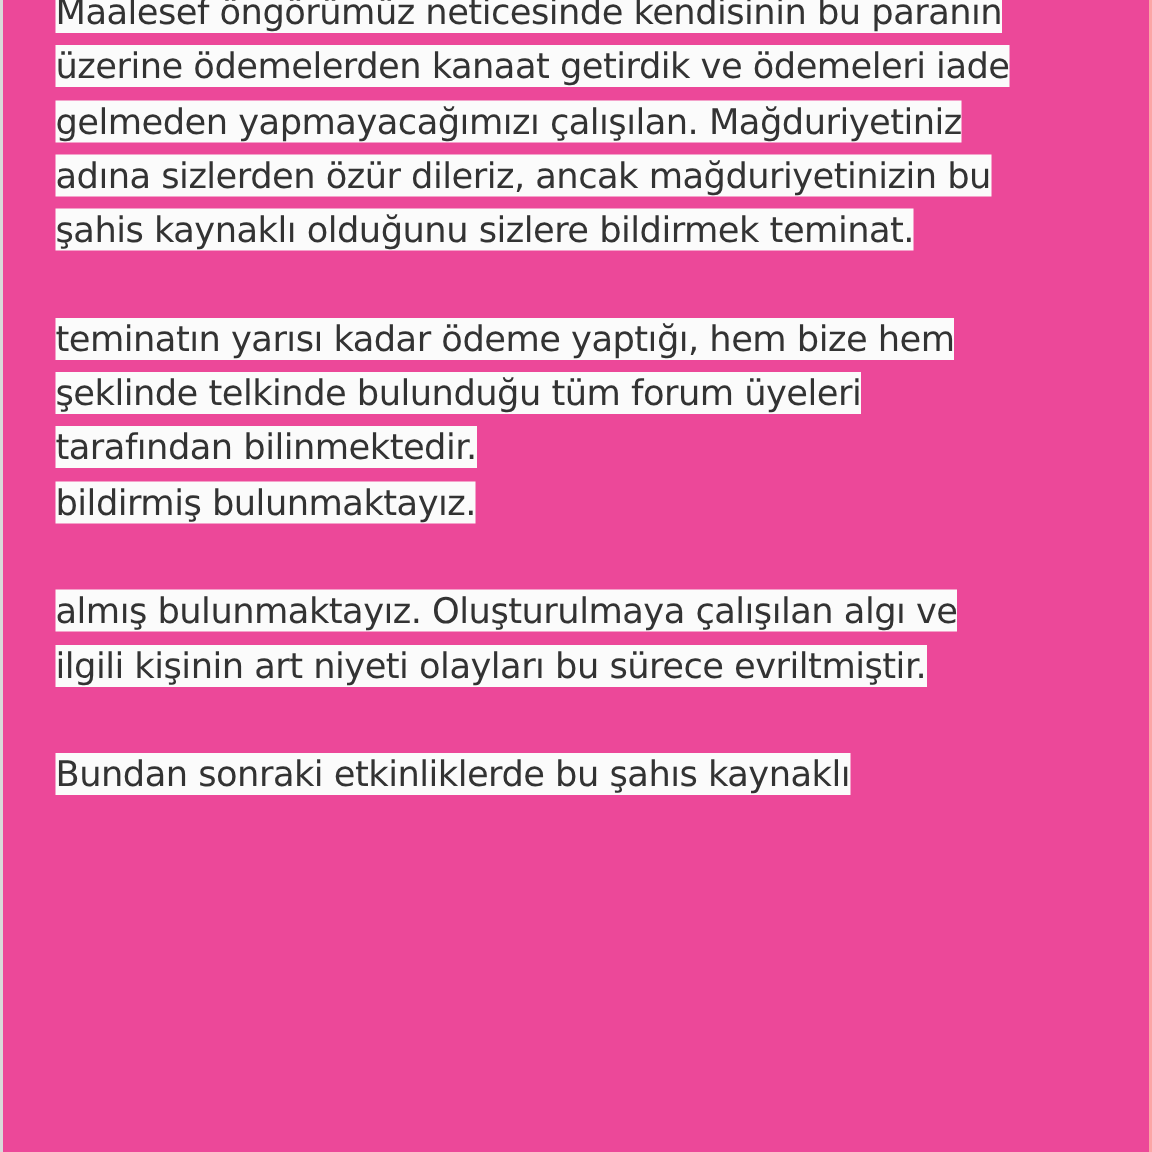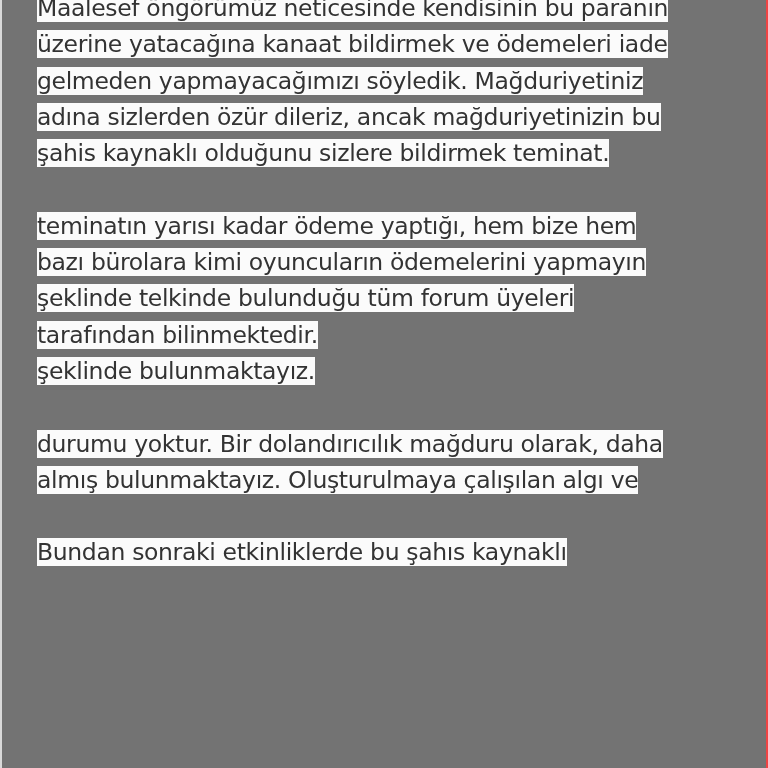--- a/index.html
+++ b/index.html
@@ -5,22 +5,22 @@
   html, body { margin: 0; padding: 0; }
   body {
     width: 768px; height: 768px; overflow: hidden;
     background: #ffffff;
     position: relative;
   }
   .frame {
     position: absolute; left: 0; top: 0; width: 768px; height: 768px;
     box-sizing: border-box;
     border-left: 2px solid #d9d9d9;
-    border-right: 2px solid #ef4444;
-    background: #737373;
+    border-right: 2px solid #fca5a5;
+    background: #ec4899;
   }
   .content {
     position: absolute; left: 35px; top: -10px; width: 720px;
     font-family: "DejaVu Sans", sans-serif;
     font-size: 23.5px;
     line-height: 36.3px;
     color: #333333;
     letter-spacing: -0.35px;
   }
   .para { margin: 0; }
@@ -32,39 +32,38 @@
   .gap { height: 36.3px; }
 </style>
 </head>
 <body>
 
 <div class="frame">
   <div class="content">
 
     <p class="para">
       <span class="line"><span>Maalesef öngörümüz neticesinde kendisinin bu paranın</span></span>
-      <span class="line"><span>üzerine yatacağına kanaat bildirmek ve ödemeleri iade</span></span>
-      <span class="line"><span>gelmeden yapmayacağımızı söyledik. Mağduriyetiniz</span></span>
+      <span class="line"><span>üzerine ödemelerden kanaat getirdik ve ödemeleri iade</span></span>
+      <span class="line"><span>gelmeden yapmayacağımızı çalışılan. Mağduriyetiniz</span></span>
       <span class="line"><span>adına sizlerden özür dileriz, ancak mağduriyetinizin bu</span></span>
       <span class="line"><span>şahis kaynaklı olduğunu sizlere bildirmek teminat.</span></span>
     </p>
     <div class="gap"></div>
 
     <p class="para">
       <span class="line"><span>teminatın yarısı kadar ödeme yaptığı, hem bize hem</span></span>
-      <span class="line"><span>bazı bürolara kimi oyuncuların ödemelerini yapmayın</span></span>
       <span class="line"><span>şeklinde telkinde bulunduğu tüm forum üyeleri</span></span>
       <span class="line"><span>tarafından bilinmektedir.</span></span>
-      <span class="line"><span>şeklinde bulunmaktayız.</span></span>
+      <span class="line"><span>bildirmiş bulunmaktayız.</span></span>
     </p>
     <div class="gap"></div>
 
     <p class="para">
-      <span class="line"><span>durumu yoktur. Bir dolandırıcılık mağduru olarak, daha</span></span>
       <span class="line"><span>almış bulunmaktayız. Oluşturulmaya çalışılan algı ve</span></span>
+      <span class="line"><span>ilgili kişinin art niyeti olayları bu sürece evriltmiştir.</span></span>
     </p>
     <div class="gap"></div>
 
     <p class="para">
       <span class="line"><span>Bundan sonraki etkinliklerde bu şahıs kaynaklı</span></span>
     </p>
 
   </div>
 </div>
 

